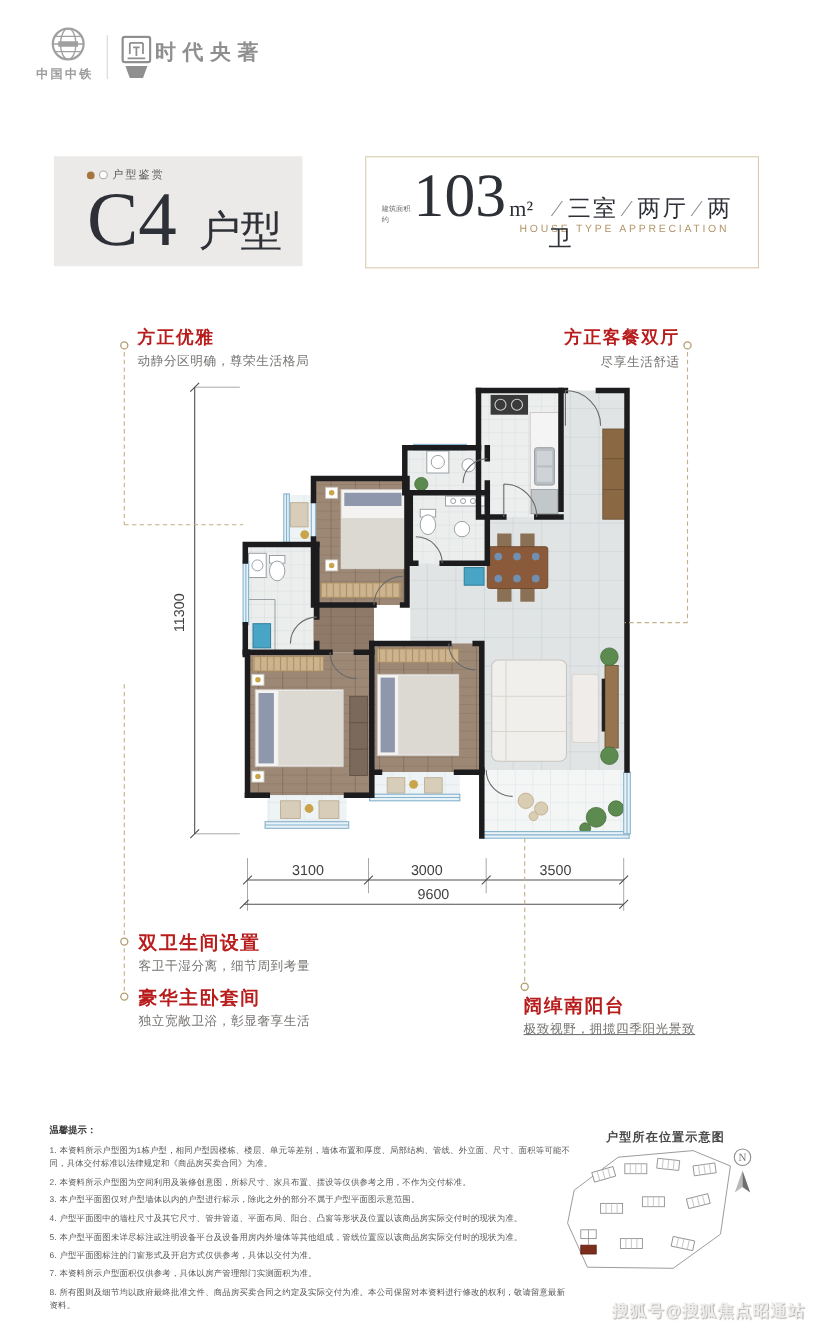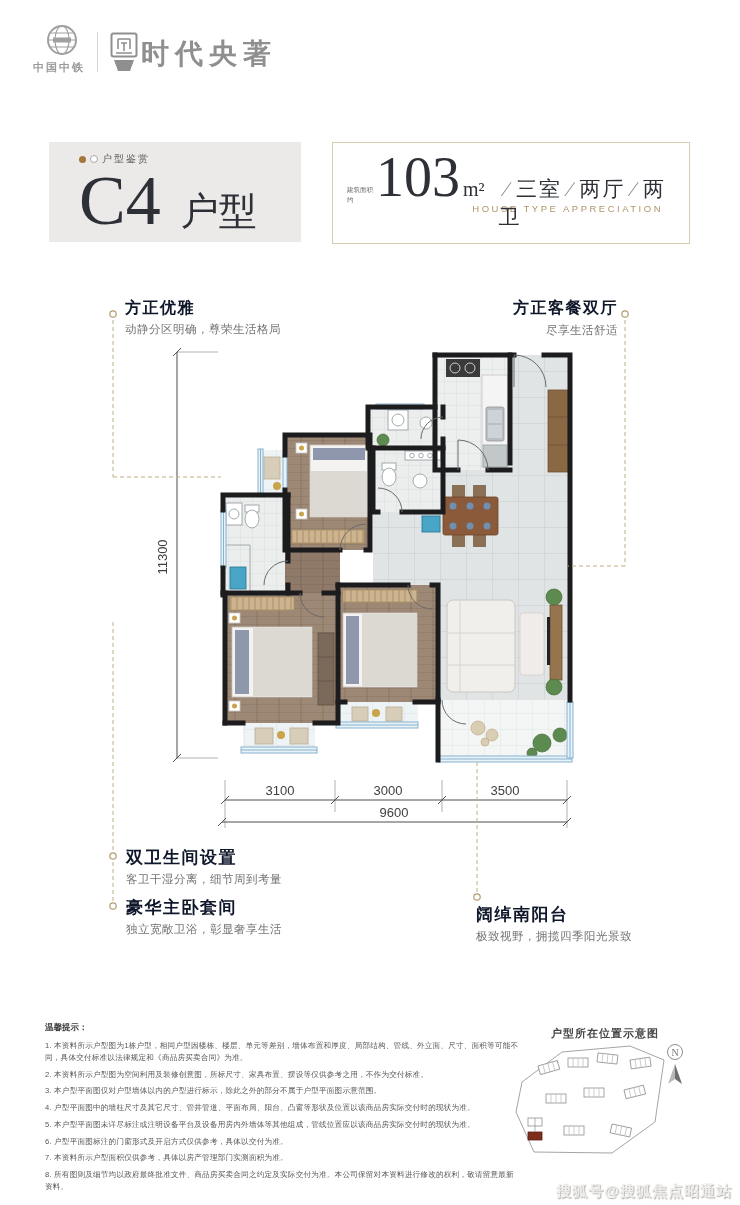--- a/index.html
+++ b/index.html
@@ -2,39 +2,39 @@
 <html><head>
 <meta charset="utf-8">
 <style>
   html,body{margin:0;padding:0;background:#fff;}
   .page{position:relative;width:740px;height:1205px;background:#ffffff;overflow:hidden;
         font-family:"Liberation Sans",sans-serif;color:#333;}
   .abs{position:absolute;}
   
   .crec-label{font-size:11px;font-weight:700;color:#9b9b9b;letter-spacing:2px;}
   .brand-divider{width:1px;background:#d7d7d7;}
-  .logotype{font-size:28px;font-weight:700;color:#8f8f8f;letter-spacing:6px;}
+  .logotype{font-size:19px;font-weight:700;color:#8f8f8f;letter-spacing:6px;}
   
   .headline-card{background:#eceae8;}
   .tag{display:flex;align-items:center;gap:4px;font-size:10px;color:#5a5a5a;letter-spacing:2px;}
   .dot-f{width:7px;height:7px;border-radius:50%;background:#a5763c;display:inline-block;}
   .dot-h{width:6px;height:6px;border-radius:50%;border:1px solid #a9a9a9;display:inline-block;background:#fff;}
   .title-row{display:flex;align-items:baseline;}
   .title-main{font-family:"Liberation Serif",serif;font-size:70px;line-height:1;color:#2d3036;}
   .title-suffix{font-family:"Liberation Serif",serif;font-size:38px;color:#2d3036;margin-left:20px;}
   .spec-card{border:1px solid #d9cbb0;background:#fff;}
   .sub-en{font-size:9.5px;letter-spacing:2.5px;color:#b29468;}
   .area-row{display:flex;align-items:baseline;}
   .area-label{font-size:6.5px;color:#666;line-height:1.5;margin-right:3px;transform:translateY(-4px);}
   .area-value{font-family:"Liberation Serif",serif;font-size:56px;line-height:.8;color:#2d3036;}
   .area-unit{font-family:"Liberation Serif",serif;font-size:20px;color:#2d3036;margin-left:3px;text-align:right;}
   .spec-text{font-family:"Liberation Serif",serif;font-size:21px;color:#2d3036;letter-spacing:2px;margin-left:14px;}
   .sep{color:#8a8a8a;font-family:"Liberation Serif",serif;padding:0 6px;font-size:21px;}
   
-  .co-title{font-size:16px;font-weight:700;color:#0f172a;letter-spacing:1.5px;line-height:1;}
+  .co-title{font-size:16px;font-weight:700;color:#b91c1c;letter-spacing:1.5px;line-height:1;}
   .co-desc{font-size:11.5px;color:#767472;letter-spacing:.5px;line-height:1;}
   .ta-r{text-align:right;}
   
   .tips{width:474px;}
   .tips-h{font-size:8.5px;font-weight:700;color:#3b3b3b;margin-bottom:6px;}
   .tip{font-size:7.6px;color:#575757;line-height:1.55;margin-bottom:5px;letter-spacing:.2px;}
   .map-title{font-size:11px;font-weight:700;color:#474747;letter-spacing:1px;text-align:center;width:200px;}
   .watermark{font-size:15px;font-weight:700;letter-spacing:1px;color:#efeeec;
              text-shadow:1px 1px 1px #b5b3b0,-1px -1px 1px #ffffff;}
   svg{display:block;}
@@ -52,21 +52,21 @@
   </svg>
   <div class="abs crec-label" style="left:33px;top:60px;width:80px;">中国中铁</div>
   <div class="abs brand-divider" style="left:97px;top:32px;height:40px;"></div>
   <svg class="abs" style="left:110px;top:32px;" width="28" height="40" viewBox="0 0 28 40">
     <rect x="1.5" y="1.5" width="25" height="23" rx="2" fill="none" stroke="#8f8f8f" stroke-width="2"></rect>
     <path d="M8,7 H20 M8,7 V17 M20,7 V17 M11,11 H17 M14,11 V19 M6,21 H22" stroke="#8f8f8f" stroke-width="1.6" fill="none"></path>
     <path d="M4,28 H24 L20,39 H8 Z" fill="#8f8f8f"></path>
   </svg>
   <div class="abs logotype" style="left:141px;top:35px;">时代央著</div>
 
-  <div class="abs headline-card" style="left:49px;top:142px;width:252px;height:100px;">
+  <div class="abs headline-card" style="left:49px;top:142px;width:226px;height:100px;">
     <div class="abs tag" style="left:30px;top:10px;">
       <span class="dot-f"></span>
       <span class="dot-h"></span>
       <span>户型鉴赏</span>
     </div>
     <div class="abs title-row" style="left:30px;top:24px;">
       <span class="title-main">C4</span>
       <span class="title-suffix">户型</span>
     </div>
   </div>
@@ -340,21 +340,21 @@
     <div class="co-desc" style="margin-top:9px;">尽享生活舒适</div>
   </div>
 
   <div class="abs co-title" style="left:126px;top:849px;font-size:17px;">双卫生间设置</div>
   <div class="abs co-desc" style="left:126px;top:874px;">客卫干湿分离，细节周到考量</div>
 
   <div class="abs co-title" style="left:126px;top:899px;font-size:17px;">豪华主卧套间</div>
   <div class="abs co-desc" style="left:126px;top:924px;">独立宽敞卫浴，彰显奢享生活</div>
 
   <div class="abs co-title" style="left:476px;top:906px;font-size:17px;">阔绰南阳台</div>
-  <div class="abs co-desc" style="left:476px;top:931px;">极致视野，拥揽四季阳光景致</div>
+  <div class="abs co-desc" style="left:476px;top:931px;text-decoration:underline;">极致视野，拥揽四季阳光景致</div>
 
   <div class="abs tips" style="left:45px;top:1022px;">
     <div class="tips-h">温馨提示：</div>
     <div class="tip">1. 本资料所示户型图为1栋户型，相同户型因楼栋、楼层、单元等差别，墙体布置和厚度、局部结构、管线、外立面、尺寸、面积等可能不同，具体交付标准以法律规定和《商品房买卖合同》为准。</div>
     <div class="tip">2. 本资料所示户型图为空间利用及装修创意图，所标尺寸、家具布置、摆设等仅供参考之用，不作为交付标准。</div>
     <div class="tip">3. 本户型平面图仅对户型墙体以内的户型进行标示，除此之外的部分不属于户型平面图示意范围。</div>
     <div class="tip">4. 户型平面图中的墙柱尺寸及其它尺寸、管井管道、平面布局、阳台、凸窗等形状及位置以该商品房实际交付时的现状为准。</div>
     <div class="tip">5. 本户型平面图未详尽标注或注明设备平台及设备用房内外墙体等其他组成，管线位置应以该商品房实际交付时的现状为准。</div>
     <div class="tip">6. 户型平面图标注的门窗形式及开启方式仅供参考，具体以交付为准。</div>
     <div class="tip">7. 本资料所示户型面积仅供参考，具体以房产管理部门实测面积为准。</div>

